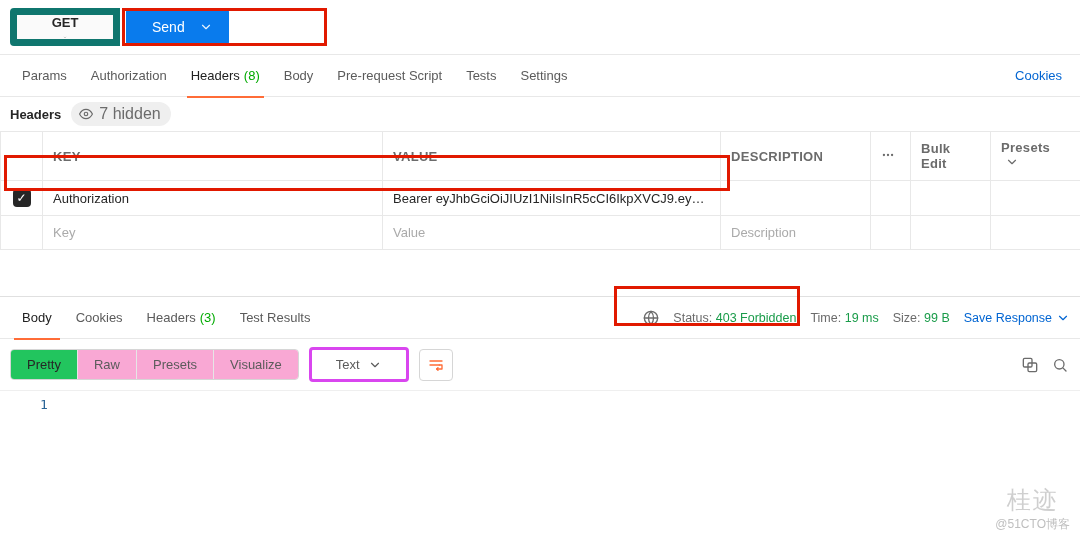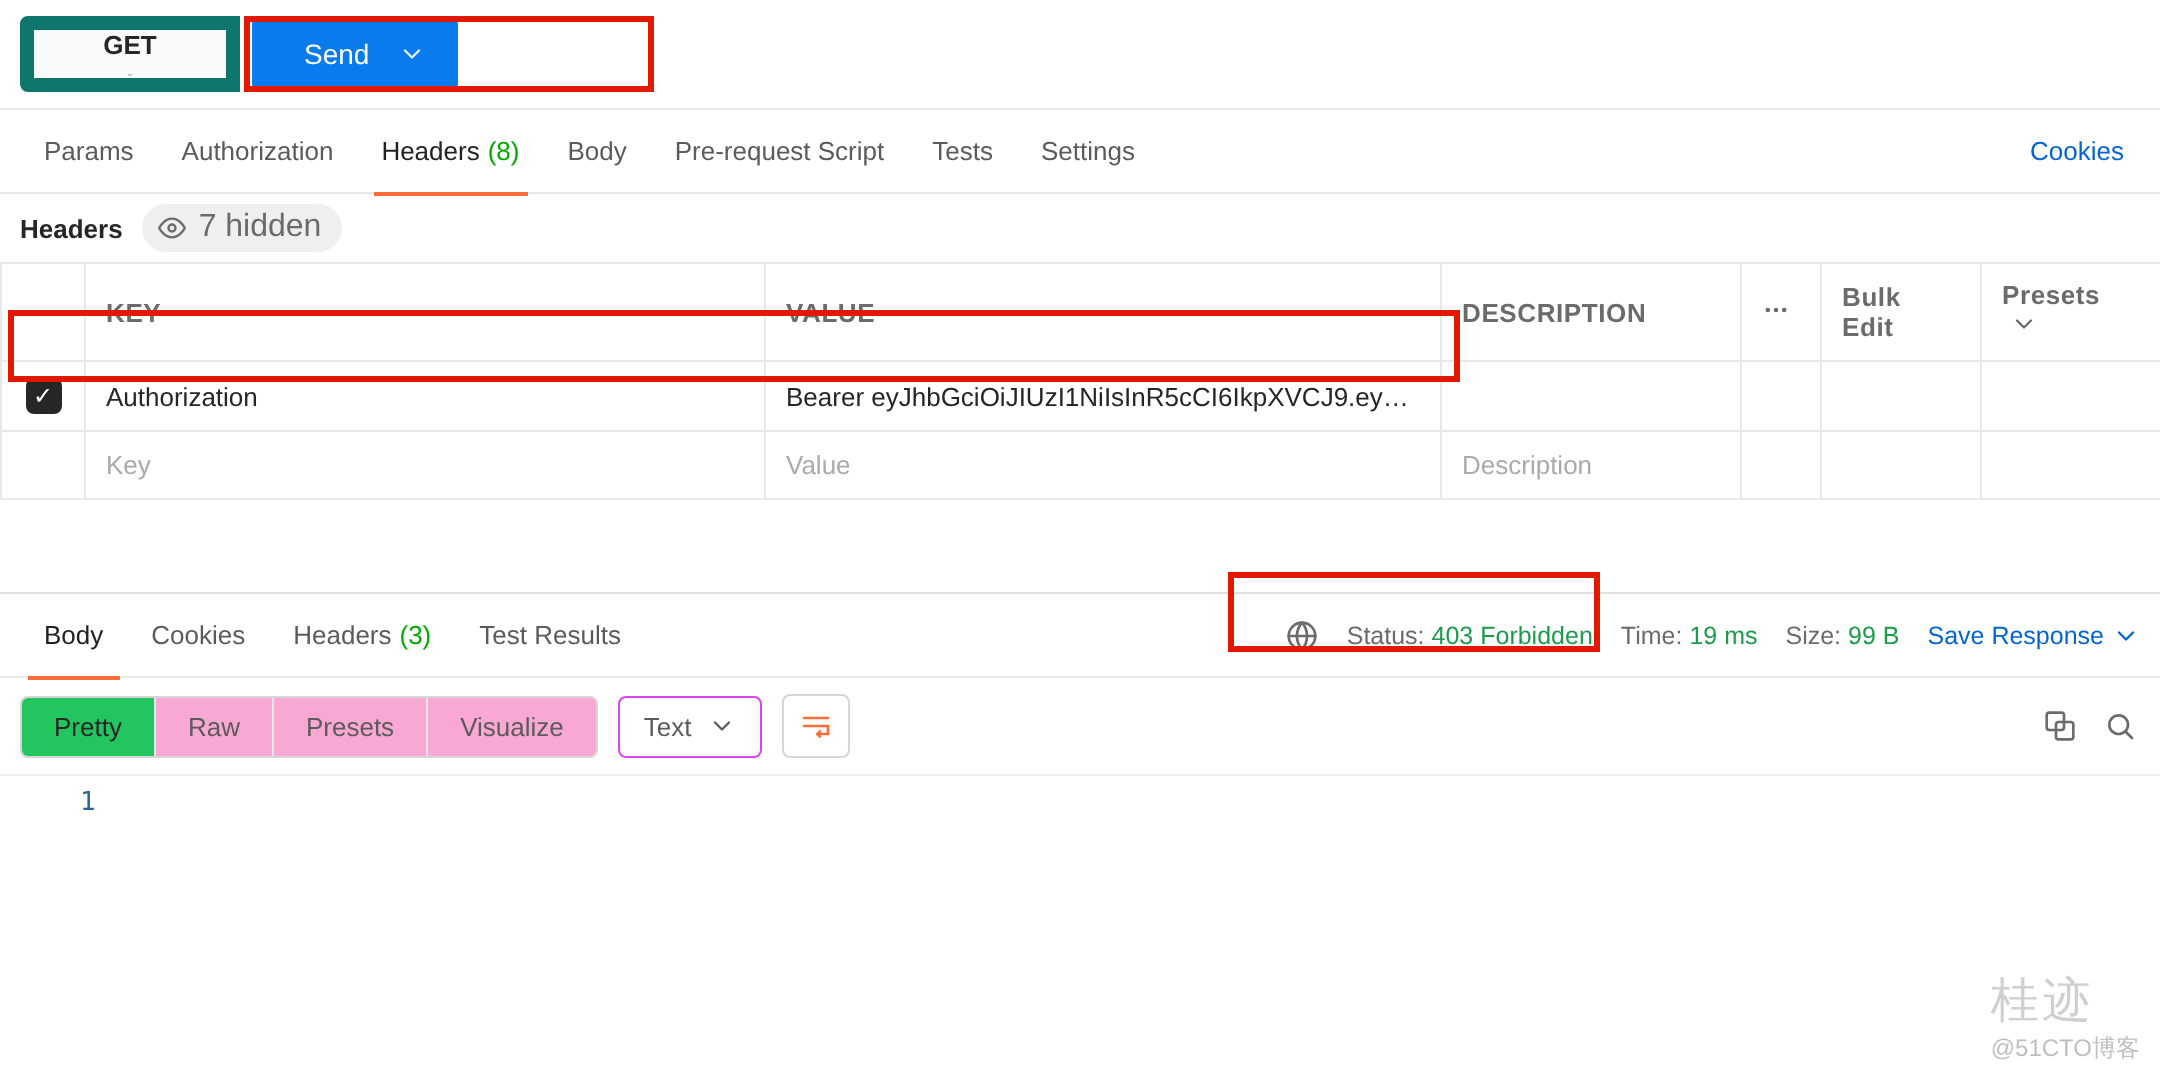--- a/index.html
+++ b/index.html
@@ -217,22 +217,22 @@
     font-size:13px;
     color:#5b5b5b;
     background:#f9a8d4;
     border-right:1px solid #e6e6e6;
     cursor:pointer;
   }
   .segment .seg:last-child { border-right:none; }
   .segment .seg.active { background:#22c55e; color:#262626; font-weight:500; }
   .mini-select {
     display:flex; align-items:center; gap:8px;
-    border:1px solid #d946ef; border-radius:4px;
-    padding:7px 12px; color:#5b5b5b; font-size:13px;
+    border:3px solid #d946ef; border-radius:4px;
+    padding:7px 24px; color:#5b5b5b; font-size:13px;
   }
   .icon-btn {
     width:34px; height:32px;
     border:1px solid #d6d6d6; border-radius:4px;
     display:flex; align-items:center; justify-content:center;
     color:#ff6c37;
   }
   .resp-toolbar .spacer { flex:1; }
   .ghost-icon { width:20px; height:20px; display:inline-flex; align-items:center; justify-content:center; color:#6b6b6b; cursor:pointer; }
 
@@ -248,21 +248,21 @@
     position:absolute;
     right:10px; bottom:8px;
     color:#bfbfbf;
     font-size:12px;
   }
   .watermark .ghost {
     color:#cfcfcf;
     font-size:24px;
     letter-spacing:2px;
     display:block;
-    text-align:left;
+    text-align:center;
     margin-top:40px;
   }
 
   
   svg.ic { width:14px; height:14px; stroke:currentColor; fill:none; stroke-width:2; stroke-linecap:round; stroke-linejoin:round; }
   svg.ic16 { width:16px; height:16px; stroke:currentColor; fill:none; stroke-width:2; stroke-linecap:round; stroke-linejoin:round; }
 </style>
 </head>
 <body>
 

